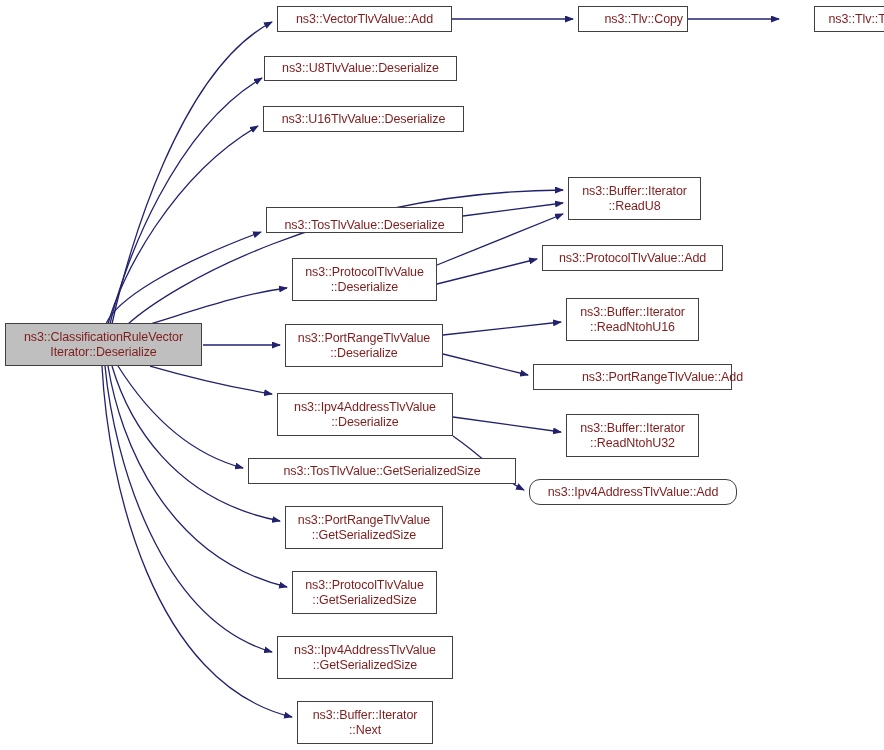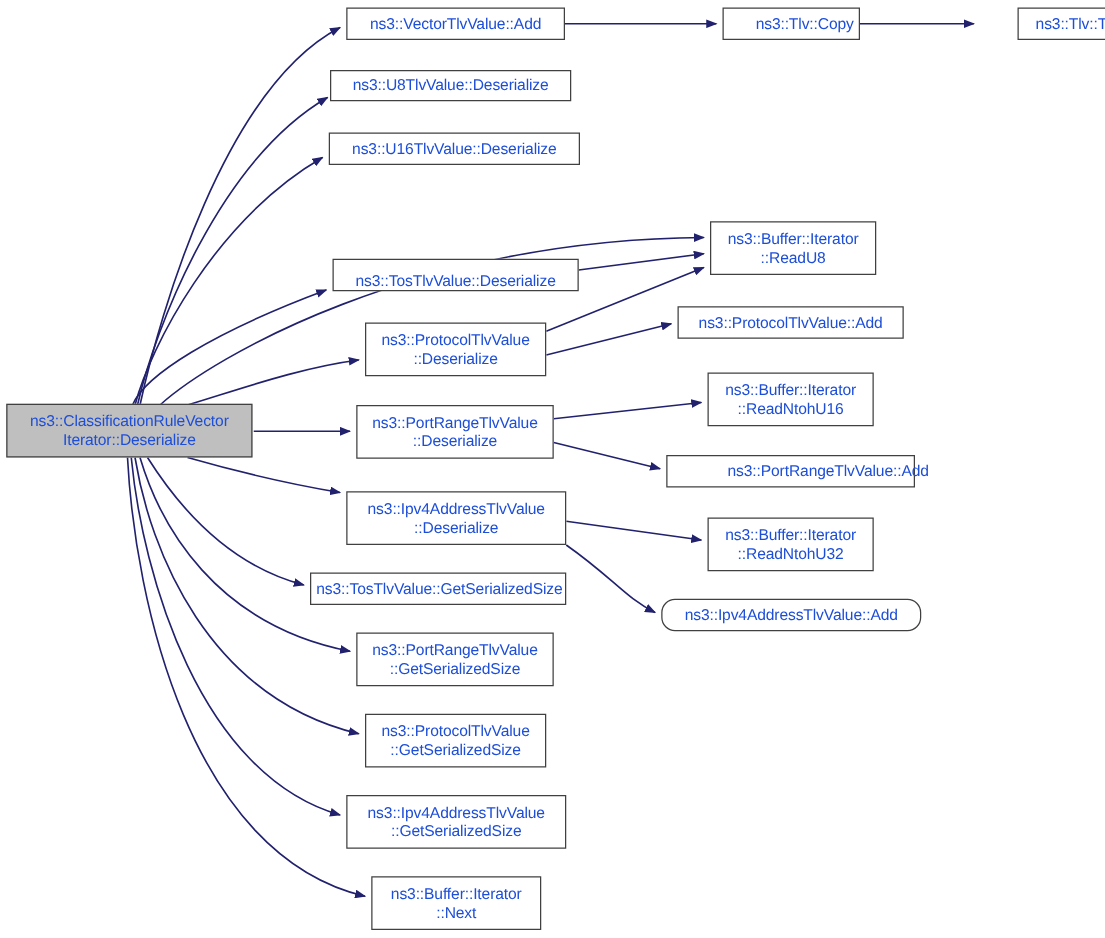--- a/index.html
+++ b/index.html
@@ -23,21 +23,21 @@
     top: 0;
     width: 884px;
     height: 750px;
     pointer-events: none;
   }
   .node {
     position: absolute;
     box-sizing: border-box;
     border: 1px solid #404040;
     background: #ffffff;
-    color: #1d4ed8;
+    color: #7f1d1d;
     font-size: 12.5px;
     line-height: 14.5px;
     text-align: center;
     display: flex;
     align-items: center;
     justify-content: center;
     white-space: pre-line;
     letter-spacing: -0.1px;
     cursor: pointer;
   }
@@ -103,21 +103,21 @@
 ::Deserialize</span></div>
       <div class="node" style="left: 566px; top: 298px; width: 133px; height: 43px;"><span class="node-label">ns3::Buffer::Iterator
 ::ReadNtohU16</span></div>
       <div class="node" style="left: 285px; top: 324px; width: 158px; height: 43px;"><span class="node-label">ns3::PortRangeTlvValue
 ::Deserialize</span></div>
       <div class="node" style="left: 533px; top: 364px; width: 199px; height: 26px; padding-left: 44px;"><span class="node-label">ns3::PortRangeTlvValue::Add</span></div>
       <div class="node" style="left: 277px; top: 393px; width: 176px; height: 43px;"><span class="node-label">ns3::Ipv4AddressTlvValue
 ::Deserialize</span></div>
       <div class="node" style="left: 566px; top: 414px; width: 133px; height: 43px;"><span class="node-label">ns3::Buffer::Iterator
 ::ReadNtohU32</span></div>
-      <div class="node" style="left: 248px; top: 458px; width: 205px; height: 26px;"><span class="node-label">ns3::TosTlvValue::GetSerializedSize</span></div>
+      <div class="node" style="left: 248px; top: 458px; width: 268px; height: 26px;"><span class="node-label">ns3::TosTlvValue::GetSerializedSize</span></div>
       <div class="node" style="left: 529px; top: 479px; width: 208px; height: 26px; border-radius: 11px;"><span class="node-label">ns3::Ipv4AddressTlvValue::Add</span></div>
       <div class="node" style="left: 285px; top: 506px; width: 158px; height: 43px;"><span class="node-label">ns3::PortRangeTlvValue
 ::GetSerializedSize</span></div>
       <div class="node" style="left: 292px; top: 571px; width: 145px; height: 43px;"><span class="node-label">ns3::ProtocolTlvValue
 ::GetSerializedSize</span></div>
       <div class="node" style="left: 277px; top: 636px; width: 176px; height: 43px;"><span class="node-label">ns3::Ipv4AddressTlvValue
 ::GetSerializedSize</span></div>
       <div class="node" style="left: 297px; top: 701px; width: 136px; height: 43px;"><span class="node-label">ns3::Buffer::Iterator
 ::Next</span></div>
     </div>

